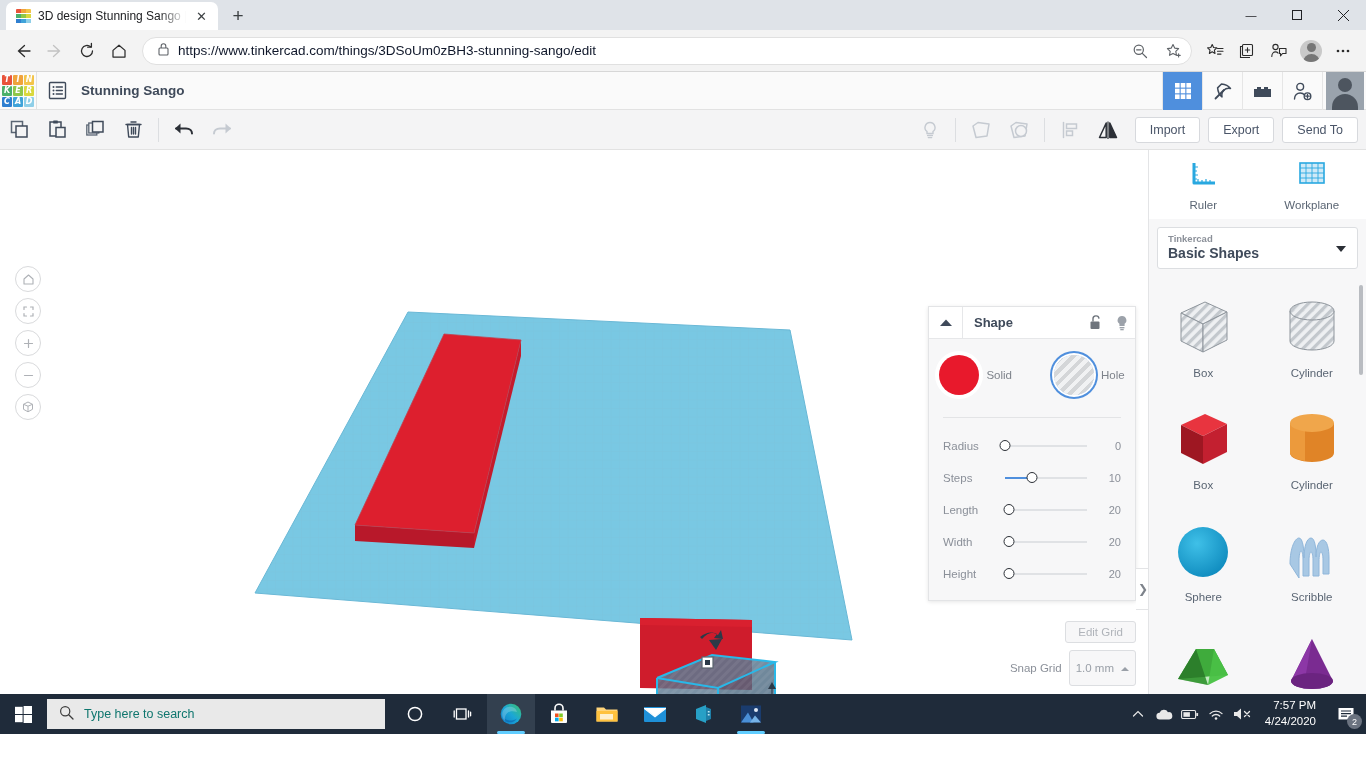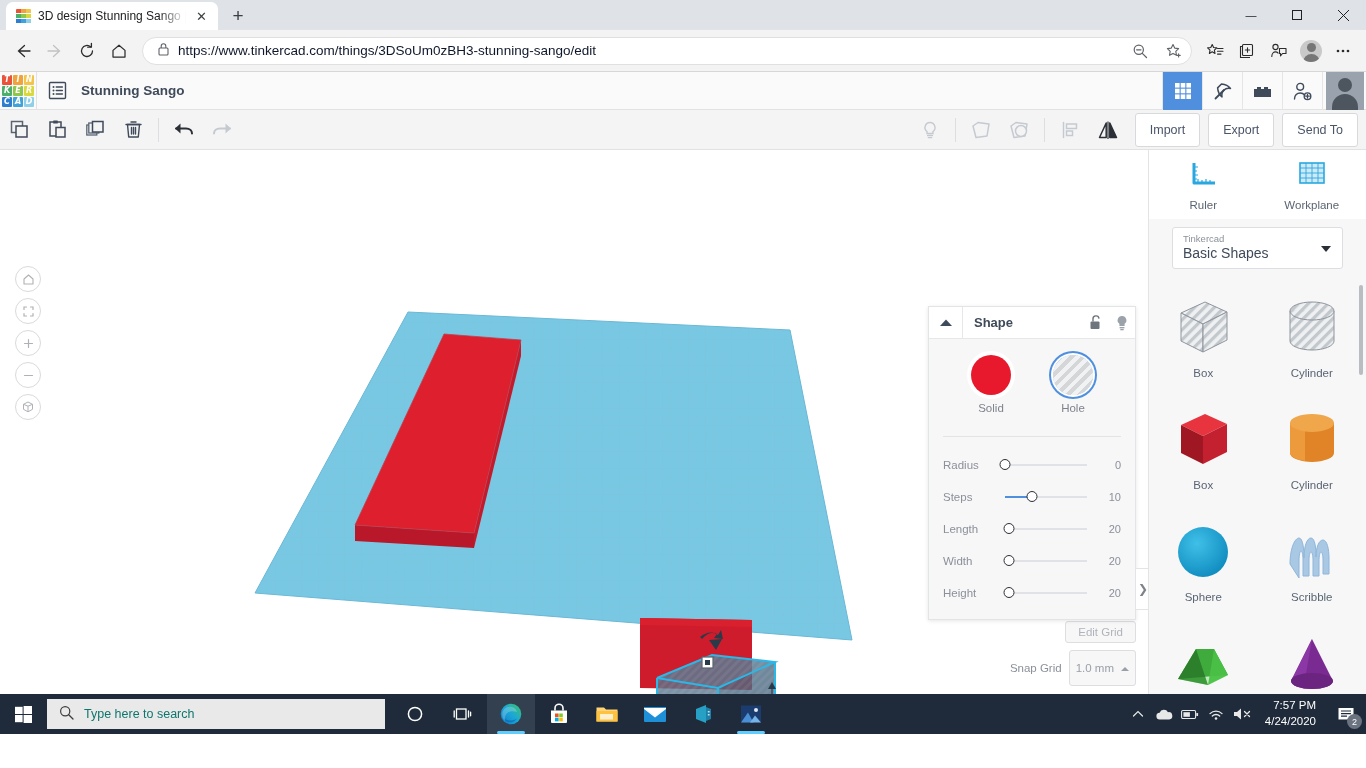--- a/index.html
+++ b/index.html
@@ -108,21 +108,21 @@
     height:40px;background:#f4f4f5;border-bottom:1px solid #e2e2e2;
     display:flex;align-items:center;position:relative;
   }
   .tb-btn{
     width:38px;height:40px;display:flex;align-items:center;justify-content:center;color:#3f4a5a;
   }
   .tb-btn.dim{color:#c5cad1;}
   .tb-divider{width:1px;height:24px;background:#dcdee1;margin:0 6px;}
   .tc-toolbar-right{position:absolute;right:8px;top:0;height:40px;display:flex;align-items:center;gap:0px;}
   .tb-txtbtn{
-    height:26px;padding:16px 14px;border:1px solid #d7d9dd;border-radius:3px;
+    height:26px;padding:8px 14px;border:1px solid #d7d9dd;border-radius:3px;
     background:#fff;font-size:12.5px;color:#4a5568;display:flex;align-items:center;
     margin-left:8px;
   }
 
   .tc-body{flex:1;display:flex;position:relative;overflow:hidden;background:#fff;}
 
   
   .canvas{position:relative;flex:1;background:#fff;overflow:hidden;}
   .viewcube{position:absolute;left:14px;top:18px;width:70px;height:66px;}
   .nav-stack{position:absolute;left:15px;top:116px;display:flex;flex-direction:column;gap:6px;}
@@ -154,21 +154,21 @@
     border:1px solid #e3e4e6;box-shadow:0 1px 4px rgba(0,0,0,.10);
   }
   .insp-head{
     height:32px;display:flex;align-items:center;background:#fff;border-bottom:1px solid #e6e7e9;
   }
   .insp-collapse{width:34px;height:32px;display:flex;align-items:center;justify-content:center;border-right:1px solid #e6e7e9;}
   .insp-title{font-size:13px;color:#3f4a5a;font-weight:bold;margin-left:11px;flex:1;}
   .insp-ic{width:26px;height:32px;display:flex;align-items:center;justify-content:center;color:#8b9099;}
   .insp-body{padding:16px 14px 10px;}
   .solid-hole-row{display:flex;justify-content:center;gap:42px;}
-  .sh-item{display:flex;flex-direction:column;align-items:center;gap:7px;}
+  .sh-item{display:flex;flex-direction:row;align-items:center;gap:7px;}
   .sh-swatch{width:40px;height:40px;border-radius:50%;}
   .sh-swatch.solid{background:#e8192c;box-shadow:0 0 0 4px #fff;}
   .sh-swatch.hole{
     background:repeating-linear-gradient(-45deg,#d4d6d8 0 4px,#f1f2f3 4px 8px);
     box-shadow:0 0 0 2px #fff, 0 0 0 4px #4f8fdd;
   }
   .sh-lbl{font-size:11.5px;color:#7e838b;}
   .insp-divider{height:1px;background:#e3e4e6;margin:22px 0 12px;}
   .slider-row{display:flex;align-items:center;height:32px;}
   .slider-name{width:54px;font-size:11.5px;color:#8b9099;}
@@ -190,22 +190,22 @@
 
   
   .shapes-panel{
     width:218px;flex:0 0 218px;background:#f7f7f8;border-left:1px solid #e3e4e6;
     display:flex;flex-direction:column;
   }
   .tools-row{display:flex;padding:10px 0 8px;background:#fff;}
   .tool-cell{flex:1;display:flex;flex-direction:column;align-items:center;gap:5px;}
   .tool-lbl{font-size:11.5px;color:#5a6573;}
   .lib-select{
-    margin:8px 23px 0;background:#fff;border:1px solid #dcdee1;border-radius:3px;
-    padding:5px 10px 7px;position:relative;
+    margin:8px 8px 0;background:#fff;border:1px solid #dcdee1;border-radius:3px;
+    padding:5px 10px 7px;position:relative;font-weight:bold;
   }
   .lib-sub{font-size:9.5px;color:#8b9099;}
   .lib-main{font-size:14px;color:#3f4a5a;margin-top:1px;}
   .lib-caret{position:absolute;right:11px;top:18px;width:0;height:0;
     border-left:5px solid transparent;border-right:5px solid transparent;border-top:6px solid #2b2f36;}
   .shape-grid{
     flex:1;margin-top:10px;display:grid;grid-template-columns:1fr 1fr;
     align-content:start;overflow:hidden;position:relative;padding-top:4px;
   }
   .shape-cell{

